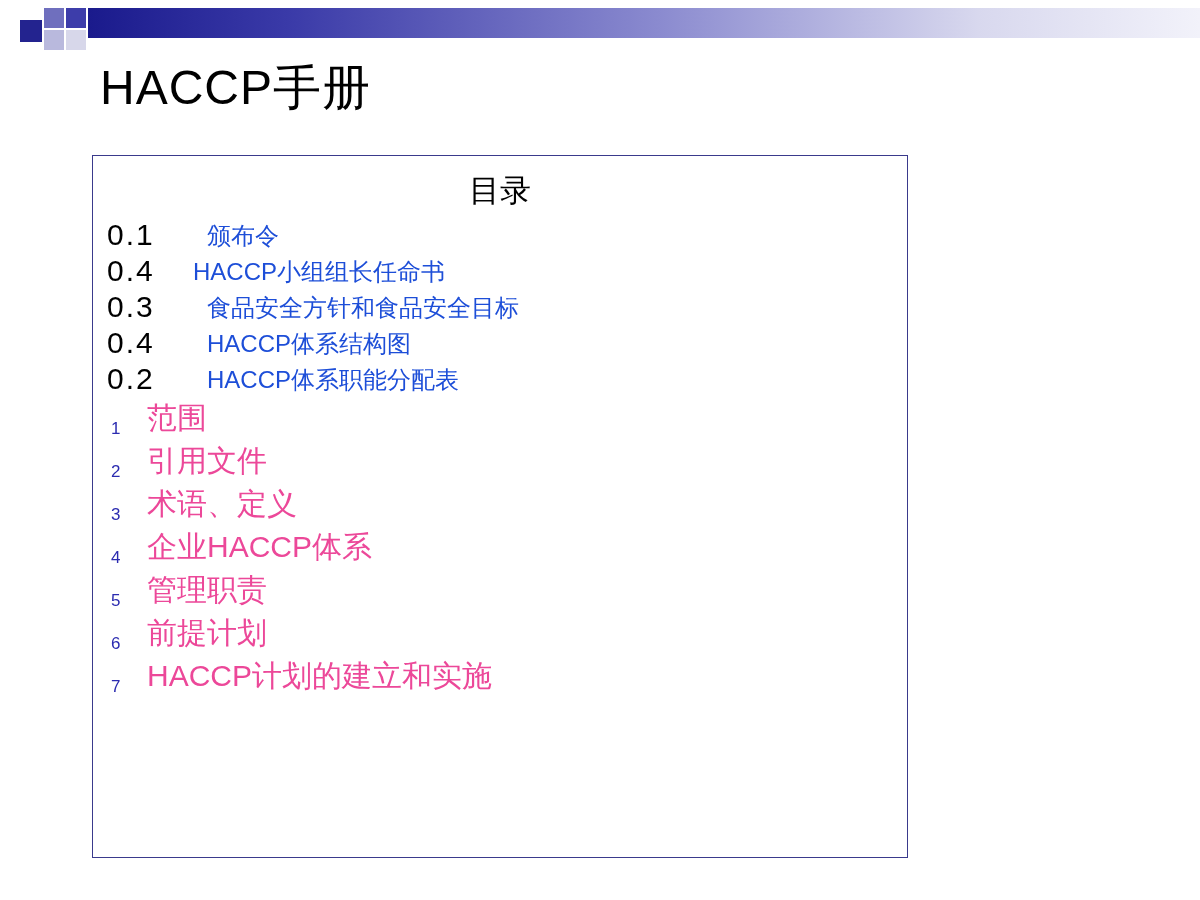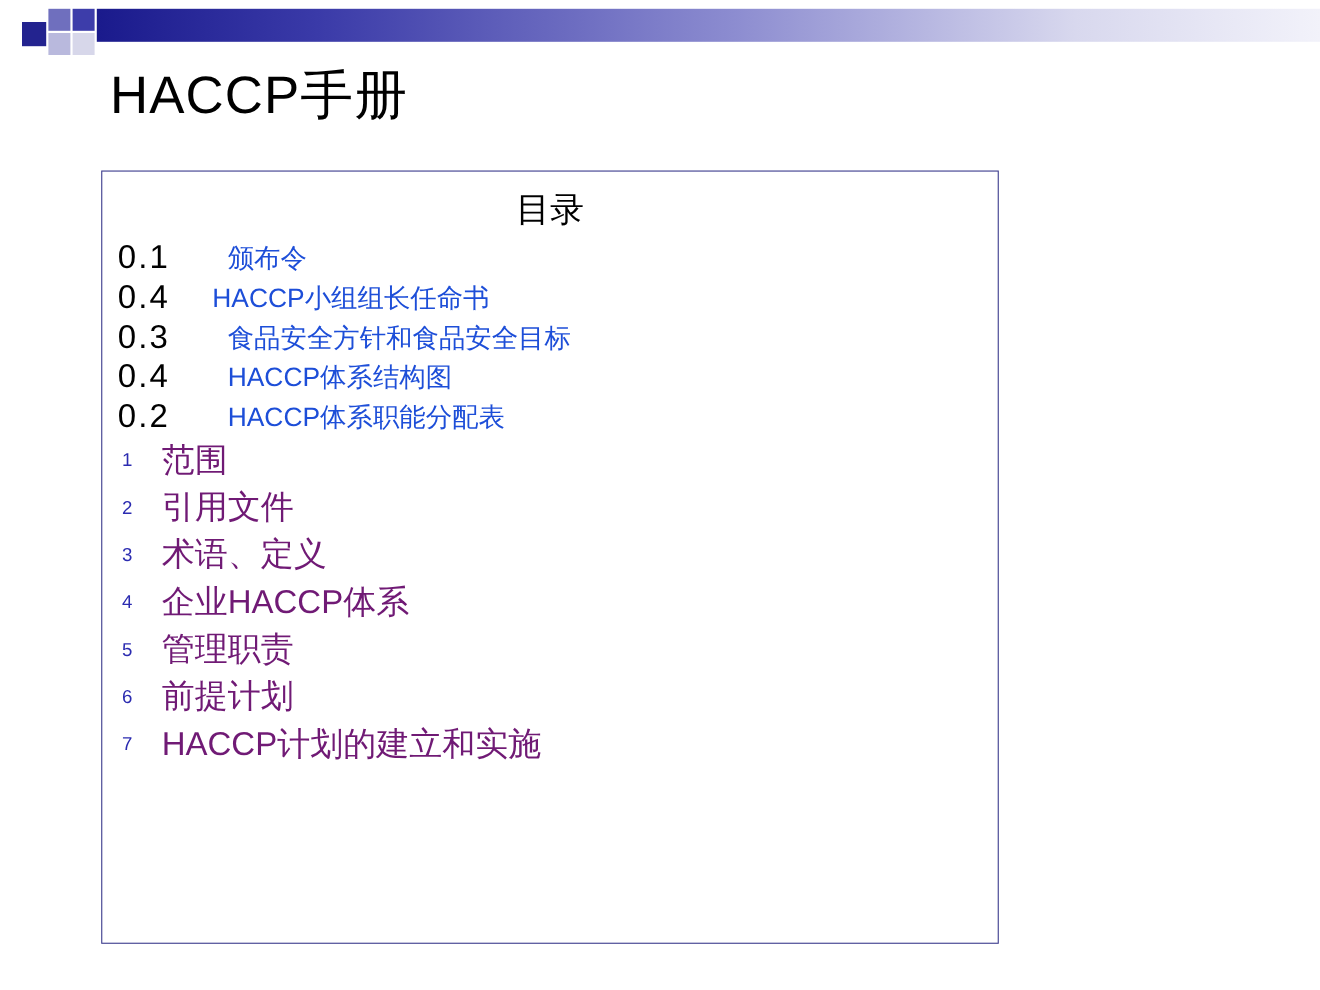--- a/index.html
+++ b/index.html
@@ -71,21 +71,21 @@
     margin-top: 14px;
     margin-bottom: 6px;
   }
   .toc-list {
     margin: 0;
     padding: 0 0 0 14px;
     list-style: none;
   }
   .toc-item {
     display: flex;
-    align-items: center;
+    align-items: flex-end;
     margin: 0 0 2px 0;
     white-space: nowrap;
   }
   
   .toc-item.major .num {
     font-size: 30px;
     color: #000000;
     width: 86px;
     flex: none;
     letter-spacing: 2px;
@@ -101,21 +101,21 @@
   .toc-item.minor .num {
     font-size: 17px;
     color: #2b2bb0;
     width: 36px;
     flex: none;
     text-align: left;
     padding-left: 4px;
   }
   .toc-item.minor .txt {
     font-size: 30px;
-    color: #701a75;
+    color: #ec4899;
   }
 </style>
 </head>
 <body>
 
 <div class="banner">
   <div class="banner-bar"></div>
   <div class="banner-sq sq1"></div>
   <div class="banner-sq sq2"></div>
   <div class="banner-sq sq3"></div>

